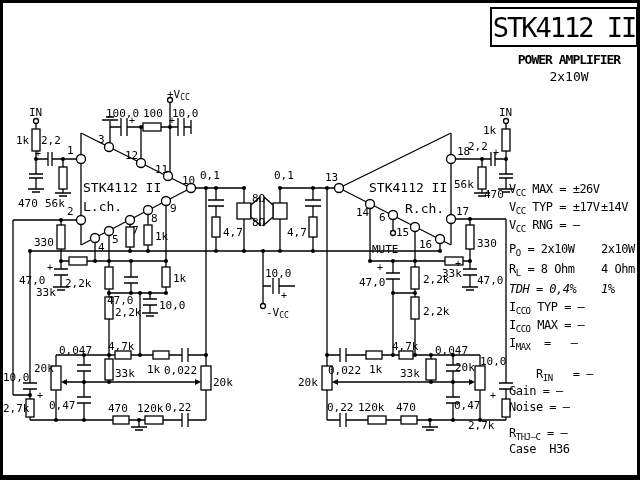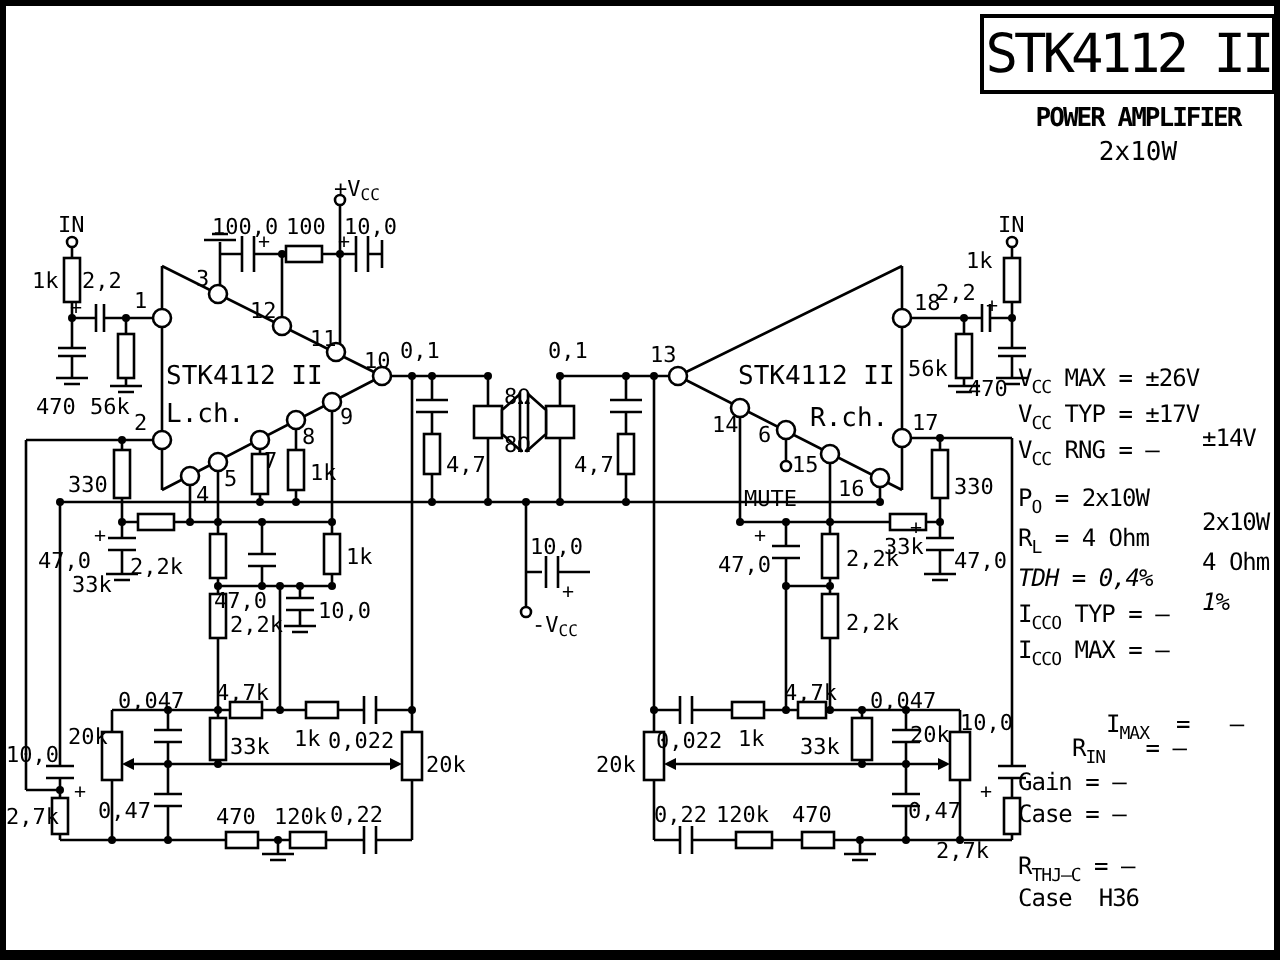--- a/index.html
+++ b/index.html
@@ -10,21 +10,21 @@
   .title-box{position:absolute;left:487px;top:4px;width:148px;height:40px;
              border:2px solid #000;box-sizing:border-box;display:flex;align-items:center;justify-content:center;}
   .title-box .t{font-size:27px;letter-spacing:-2px;white-space:nowrap;color:#000;}
   .subtitle{position:absolute;left:495px;top:49px;width:142px;text-align:center;
             font-size:13px;letter-spacing:-1px;color:#000;font-weight:bold;}
   .power{position:absolute;left:495px;top:66px;width:142px;text-align:center;
          font-size:13px;color:#000;}
   .spec-panel{position:absolute;left:506px;top:0;width:132px;height:480px;color:#000;}
   .spec-row{position:absolute;left:0;font-size:12px;letter-spacing:-0.5px;white-space:pre;}
   .spec-row sub{font-size:9px;letter-spacing:-0.5px;}
-  .spec-alt{position:absolute;left:92px;top:12px;white-space:pre;}
+  .spec-alt{position:absolute;left:92px;top:0;white-space:pre;}
   text{font-family:"DejaVu Sans Mono","Liberation Mono",monospace;fill:#000;}
 </style>
 </head>
 <body>
 
 <div class="page">
 
   <svg width="640" height="480" viewBox="0 0 640 480">
 
     <g stroke="#000" stroke-width="1.3" fill="none">
@@ -300,24 +300,24 @@
     <div class="t">STK4112 II</div>
   </div>
   <div class="subtitle">POWER AMPLIFIER</div>
   <div class="power">2x10W</div>
 
   <div class="spec-panel" id="spec-panel">
       <div class="spec-row" style="top: 179px;"><span>V<sub>CC</sub> MAX</span><span> = ±26V</span></div>
       <div class="spec-row" style="top: 197px;"><span>V<sub>CC</sub> TYP</span><span> = ±17V</span><span class="spec-alt">±14V</span></div>
       <div class="spec-row" style="top: 215px;"><span>V<sub>CC</sub> RNG</span><span> = –</span></div>
       <div class="spec-row" style="top: 239px;"><span>P<sub>O</sub></span><span> = 2x10W</span><span class="spec-alt">2x10W</span></div>
-      <div class="spec-row" style="top: 259px;"><span>R<sub>L</sub></span><span> = 4 Ohm</span><span class="spec-alt">4 Ohm</span></div>
+      <div class="spec-row" style="top: 259px;"><span>R<sub>L</sub></span><span> = 8 Ohm</span><span class="spec-alt">4 Ohm</span></div>
       <div class="spec-row" style="top: 279px; font-style: italic;"><span>TDH</span><span> = 0,4%</span><span class="spec-alt">1%</span></div>
       <div class="spec-row" style="top: 315px;"><span>I<sub>CCO</sub> MAX</span><span> = –</span></div>
       <div class="spec-row" style="top: 297px;"><span>I<sub>CCO</sub> TYP</span><span> = –</span></div>
-      <div class="spec-row" style="top: 352px; margin-left: 44px;"><span>I<sub>MAX</sub></span><span>  =   –</span></div>
+      <div class="spec-row" style="top: 333px;"><span>I<sub>MAX</sub></span><span>  =   –</span></div>
       <div class="spec-row" style="top: 364px; padding-left: 27px;"><span>R<sub>IN</sub></span><span>   = –</span></div>
       <div class="spec-row" style="top: 381px;"><span>Gain</span><span> = –</span></div>
-      <div class="spec-row" style="top: 397px;"><span>Case</span><span> = –</span></div>
+      <div class="spec-row" style="top: 397px;"><span>Noise</span><span> = –</span></div>
       <div class="spec-row" style="top: 423px; text-align: right;"><span>R<sub>THJ–C</sub></span><span> = –</span></div>
       <div class="spec-row" style="top: 439px;"><span>Case  H36</span></div>
     </div>
 </div>
 
 </body></html>

